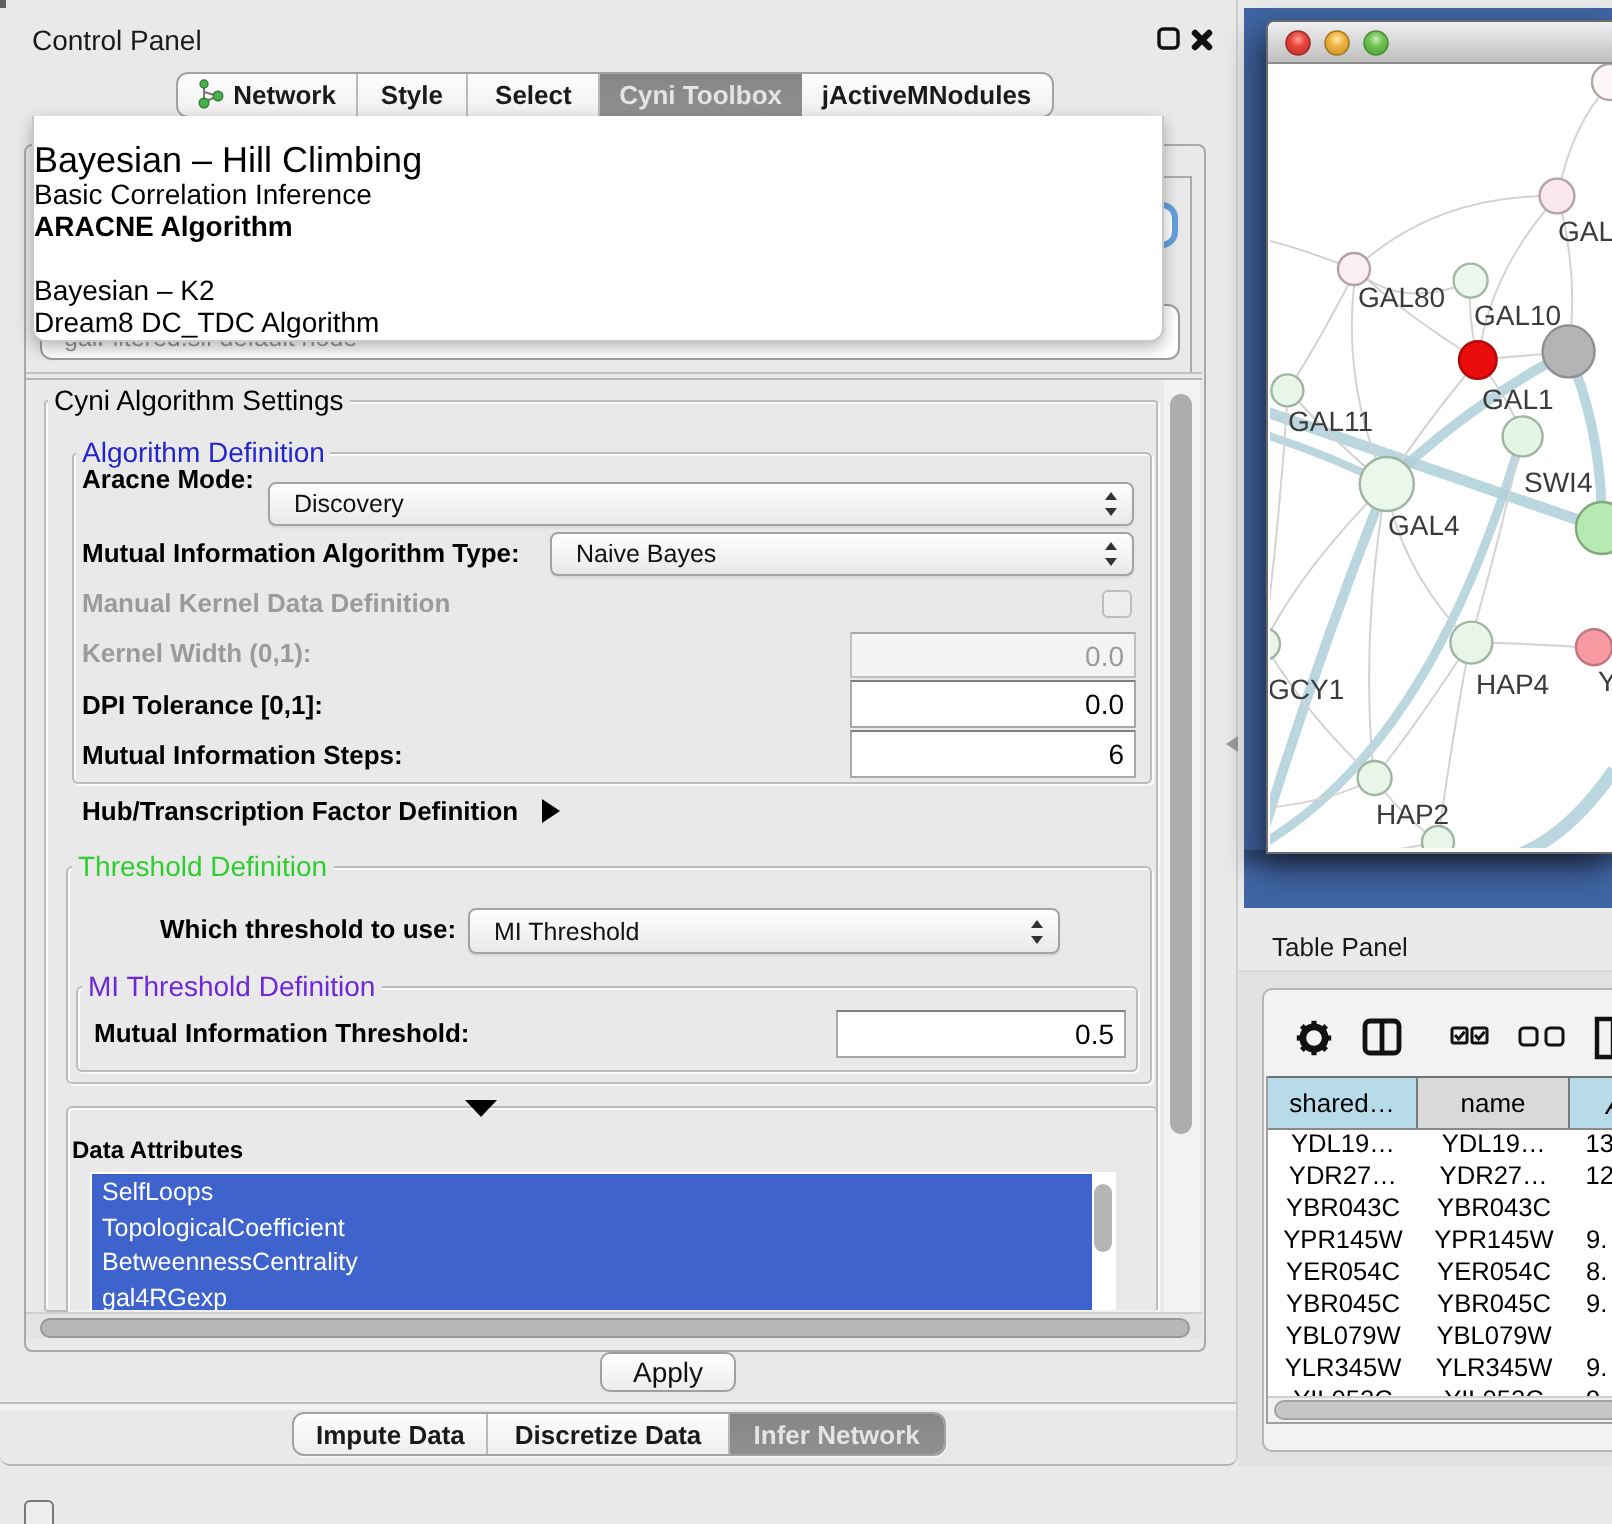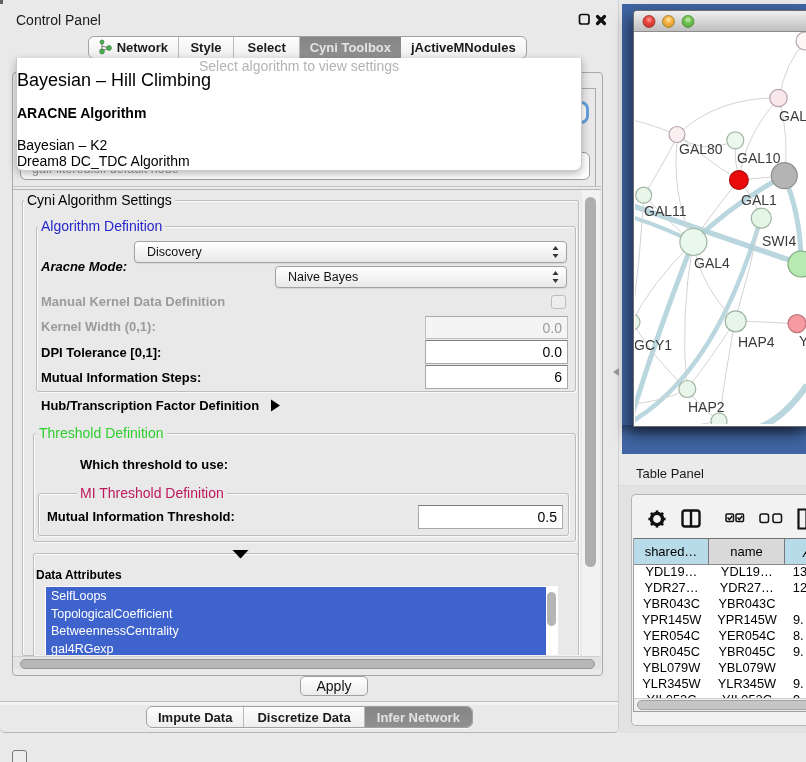--- a/index.html
+++ b/index.html
@@ -60,29 +60,30 @@
 
 <div class="abs" style="left:13px;top:186px;width:588px;height:1px;background:#c2c2c2;"></div>
 <div class="abs" style="left:13px;top:189px;width:588px;height:1px;background:#b5b5b5;"></div>
 
 <div class="gbox" style="left:22px;top:200px;width:555px;height:454px;border-radius:2px;"></div>
 <div class="gtitle" style="left:24px;top:192px;color:#000;">Cyni Algorithm Settings</div>
 
 <div class="gbox" style="left:36px;top:226px;width:538px;height:164px;"></div>
 <div class="gtitle" style="left:38px;top:218px;color:#2525cd;">Algorithm Definition</div>
 
-<div class="lbl abs" style="left:41px;top:259px;font-style:italic;">Aracne Mode:</div>
+<div class="lbl abs" style="left:41px;top:232px;">Aracne Mode:</div>
 <div class="combo" style="left:134px;top:241px;width:431px;height:20px;">
  <div class="ctext">Discovery</div>
  <svg class="arr" viewBox="0 0 7 12">
         <path d="M3.5,0 L6.5,4 H0.5 Z" fill="#333"></path>
         <path d="M3.5,12 L0.5,8 H6.5 Z" fill="#333"></path>
       </svg>
 </div>
 
+<div class="lbl abs" style="left:41px;top:269px;">Mutual Information Algorithm Type:</div>
 <div class="combo" style="left:275px;top:266px;width:290px;height:20px;">
  <div class="ctext">Naive Bayes</div>
  <svg class="arr" viewBox="0 0 7 12">
         <path d="M3.5,0 L6.5,4 H0.5 Z" fill="#333"></path>
         <path d="M3.5,12 L0.5,8 H6.5 Z" fill="#333"></path>
       </svg>
 </div>
 
 <div class="lbl dis abs" style="left:41px;top:294px;">Manual Kernel Data Definition</div>
 <div class="abs" style="left:551px;top:295px;width:13px;height:12px;border:1px solid #bdbdbd;border-radius:3px;background:#ededed;"></div>
@@ -104,23 +105,30 @@
 
 <div class="lbl abs" style="left:41px;top:398px;">Hub/Transcription Factor Definition</div>
 <svg class="abs" style="left:270px;top:399px;" width="12" height="13" viewBox="0 0 12 13">
       <path d="M1,0.5 L10,6.5 L1,12.5 Z" fill="#000"></path>
     </svg>
 
 <div class="gbox" style="left:33px;top:433px;width:541px;height:107px;"></div>
 <div class="gtitle" style="left:36px;top:425px;color:#2fce2f;">Threshold Definition</div>
 
 <div class="lbl abs" style="left:80px;top:457px;">Which threshold to use:</div>
+<div class="combo" style="left:234px;top:454px;width:294px;height:21px;">
+ <div class="ctext">MI Threshold</div>
+ <svg class="arr" viewBox="0 0 7 12">
+        <path d="M3.5,0 L6.5,4 H0.5 Z" fill="#333"></path>
+        <path d="M3.5,12 L0.5,8 H6.5 Z" fill="#333"></path>
+      </svg>
+</div>
 
 <div class="gbox" style="left:38px;top:493px;width:529px;height:41px;"></div>
-<div class="gtitle" style="left:41px;top:485px;color:#be185d;margin-left:36px;">MI Threshold Definition</div>
+<div class="gtitle" style="left:41px;top:485px;color:#6d28d9;">MI Threshold Definition</div>
 
 <div class="lbl abs" style="left:47px;top:509px;">Mutual Information Threshold:</div>
 <div class="field" style="left:418px;top:505px;width:143px;height:22px;">
  <div class="fval">0.5</div>
 </div>
 
 <div class="gbox" style="left:33px;top:553px;width:544px;height:101px;border-bottom:none;border-radius:3px 3px 0 0;"></div>
 <svg class="abs" style="left:232px;top:549px;" width="17" height="10" viewBox="0 0 17 10">
       <path d="M0.5,1 L16.5,1 L8.5,9.5 Z" fill="#000"></path>
     </svg>
@@ -151,22 +159,22 @@
  <div class="sg" style="width:97px;">Impute Data</div>
  <div class="sg" style="width:120px;">Discretize Data</div>
  <div class="sg sel" style="width:108px;">Infer Network</div>
 </div>
 
 <svg class="abs" style="left:612px;top:367px;" width="8" height="10" viewBox="0 0 8 10">
       <path d="M7,1 L1,5 L7,9 Z" fill="#9a9a9a"></path>
     </svg>
 
 <div class="abs" style="left:16px;top:58px;width:564px;height:112px;background:#fff;border:1px solid #c9c9c9;border-top:none;border-radius:0 0 7px 7px;box-shadow:0 3px 8px rgba(0,0,0,0.28);z-index:30;">
- <div class="abs" style="left:0;top:0px;width:100%;text-align:center;font-size:14px;line-height:16px;color:#b3b3b3;">Select algorithm to view settings</div>
  <div class="abs" style="left:0px;top:14px;font-size:18px;line-height:16px;color:#000;">Bayesian – Hill Climbing</div>
+ <div class="abs" style="left:0px;top:30.5px;font-size:14px;line-height:16px;color:#000;">Basic Correlation Inference</div>
  <div class="abs" style="left:0px;top:47px;font-size:14px;line-height:16px;color:#000;font-weight:bold;">ARACNE Algorithm</div>
  <div class="abs" style="left:0px;top:79px;font-size:14px;line-height:16px;color:#000;">Bayesian – K2</div>
  <div class="abs" style="left:0px;top:95px;font-size:14px;line-height:16px;color:#000;">Dream8 DC_TDC Algorithm</div>
 </div>
 
 <div class="abs" style="left:622px;top:4px;width:184px;height:450px;background:#4065a3;"></div>
 <div class="abs" style="left:622px;top:425px;width:184px;height:12px;background:linear-gradient(rgba(20,25,40,0.38),rgba(20,25,40,0));"></div>
 
 <div class="abs" style="left:633px;top:10px;width:173px;height:415px;background:#fff;border:1px solid #6b6b6b;border-right:none;border-radius:4px 0 0 0;box-shadow:-4px 7px 16px rgba(0,0,0,0.55);"></div>
 <div class="abs" style="left:634px;top:11px;width:172px;height:20px;background:linear-gradient(#efefef,#bfbfbf);border-bottom:1px solid #8d8d8d;border-radius:4px 0 0 0;"></div>

